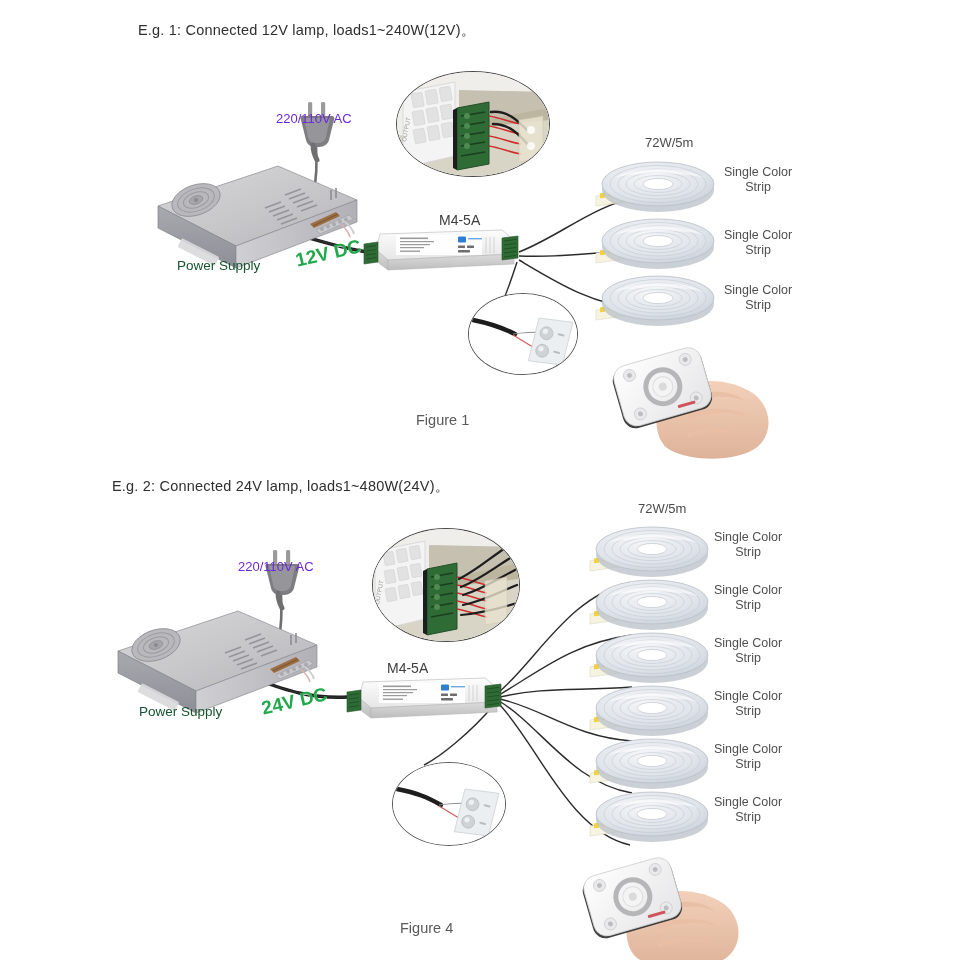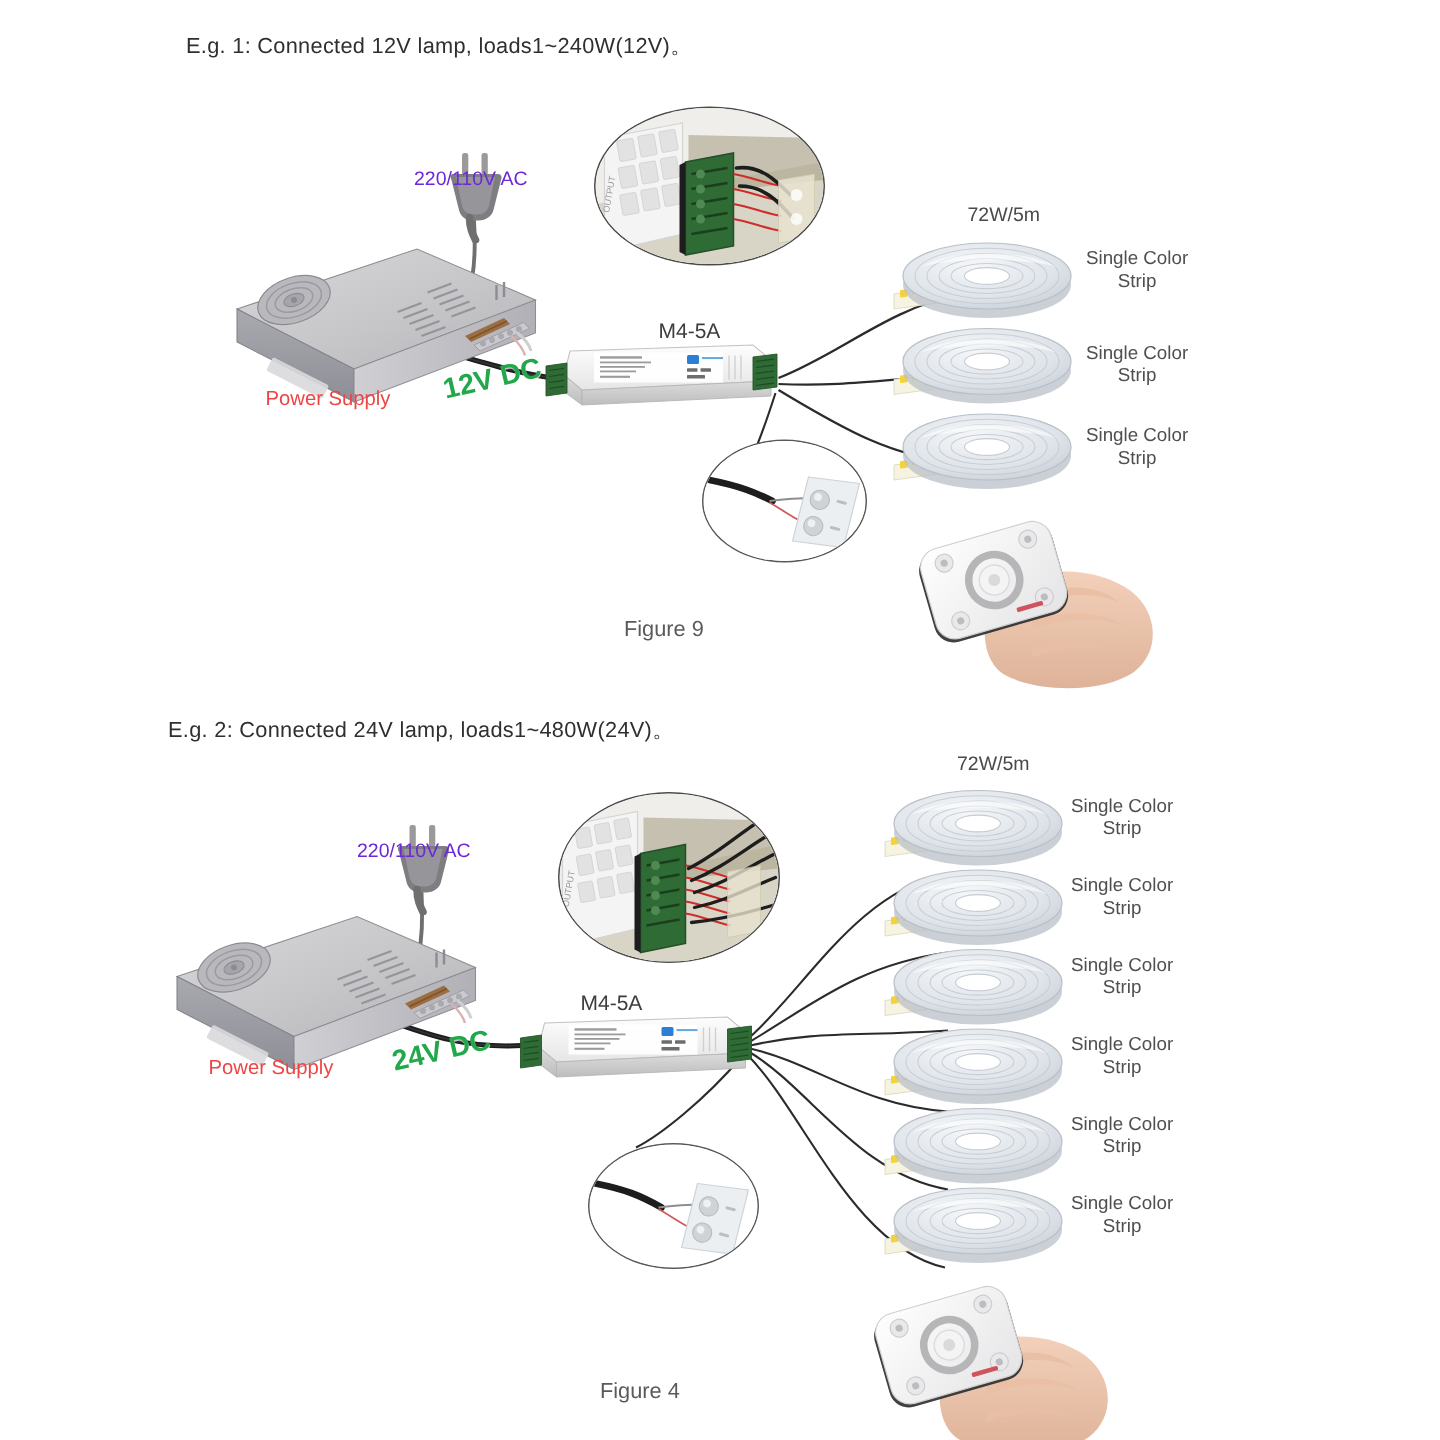--- a/index.html
+++ b/index.html
@@ -11,21 +11,21 @@
   }
   .stage{position:absolute;inset:0;}
   .abs{position:absolute;}
 
   
   .heading{
     font-size:14.5px;color:#2f2f2f;letter-spacing:.2px;white-space:nowrap;
   }
   .fig-caption{font-size:14.5px;color:#5a5a5a;white-space:nowrap;}
   .lbl-ac{font-size:13px;color:#6d28d9;white-space:nowrap;}
-  .lbl-ps{font-size:13.5px;color:#ef4444;white-space:nowrap;}
+  .lbl-ps{font-size:13.5px;color:#14532d;white-space:nowrap;}
   .lbl-dev{font-size:14px;color:#3d3d3d;white-space:nowrap;}
   .lbl-watt{font-size:13px;color:#4a4a4a;white-space:nowrap;}
   .lbl-dc{
     font-size:19px;font-weight:bold;color:#21a84a;white-space:nowrap;
     transform:rotate(-13deg);transform-origin:left center;
     text-shadow:0 1px 0 rgba(255,255,255,.7);
   }
   .strip-label{
     font-size:12.5px;color:#4f4f4f;line-height:1.22;text-align:center;white-space:nowrap;
   }
@@ -55,21 +55,21 @@
   
   .wires{position:absolute;inset:0;pointer-events:none;}
 </style>
 </head>
 <body>
 
 <div class="stage">
 
   <div class="abs" style="left:0;top:0;width:960px;height:465px;">
 
-    <div class="abs heading" style="left:124px;top:21px;">E.g. 1: Connected 12V lamp, loads1~240W(12V)。</div>
+    <div class="abs heading" style="left:138px;top:21px;">E.g. 1: Connected 12V lamp, loads1~240W(12V)。</div>
 
     <svg class="wires" width="960" height="465">
 
       <path d="M288,232 C318,240 340,248 368,252" stroke="#1d1d1d" stroke-width="3.4" fill="none" stroke-linecap="round"></path>
       <path d="M288,232 C318,240 340,248 368,252" stroke="#4a4a4a" stroke-width="1.1" fill="none" stroke-linecap="round" opacity=".5"></path>
 
       <path d="M316,147 C318,180 314,205 300,216" stroke="#6f6f6f" stroke-width="2.6" fill="none" stroke-linecap="round"></path>
 
       <path d="M519,252 C560,236 592,206 640,196" stroke="#2b2b2b" stroke-width="1.5" fill="none"></path>
       <path d="M519,256 C566,258 594,252 642,250" stroke="#2b2b2b" stroke-width="1.5" fill="none"></path>
@@ -457,21 +457,21 @@
               <circle cx="76" cy="15" r="2.4"></circle>
             <circle cx="18" cy="55" r="2.4"></circle>
               <circle cx="76" cy="55" r="2.4"></circle>
           </g>
 
           <rect x="56" y="57" width="18" height="3" rx="1" fill="#c8303a" opacity=".8"></rect>
         </g>
       </svg>
     </div>
 
-    <div class="abs fig-caption" style="left:416px;top:412px;">Figure 9</div>
+    <div class="abs fig-caption" style="left:416px;top:412px;">Figure 1</div>
   </div>
 
   <div class="abs" style="left:0;top:465px;width:771px;height:495px;">
 
     <div class="abs heading" style="left:112px;top:12px;">E.g. 2: Connected 24V lamp, loads1~480W(24V)。</div>
 
     <svg class="wires" width="960" height="495">
 
       <path d="M255,214 C288,226 312,234 348,232" stroke="#1d1d1d" stroke-width="3.4" fill="none" stroke-linecap="round"></path>
       <path d="M255,214 C288,226 312,234 348,232" stroke="#4a4a4a" stroke-width="1.1" fill="none" stroke-linecap="round" opacity=".5"></path>

